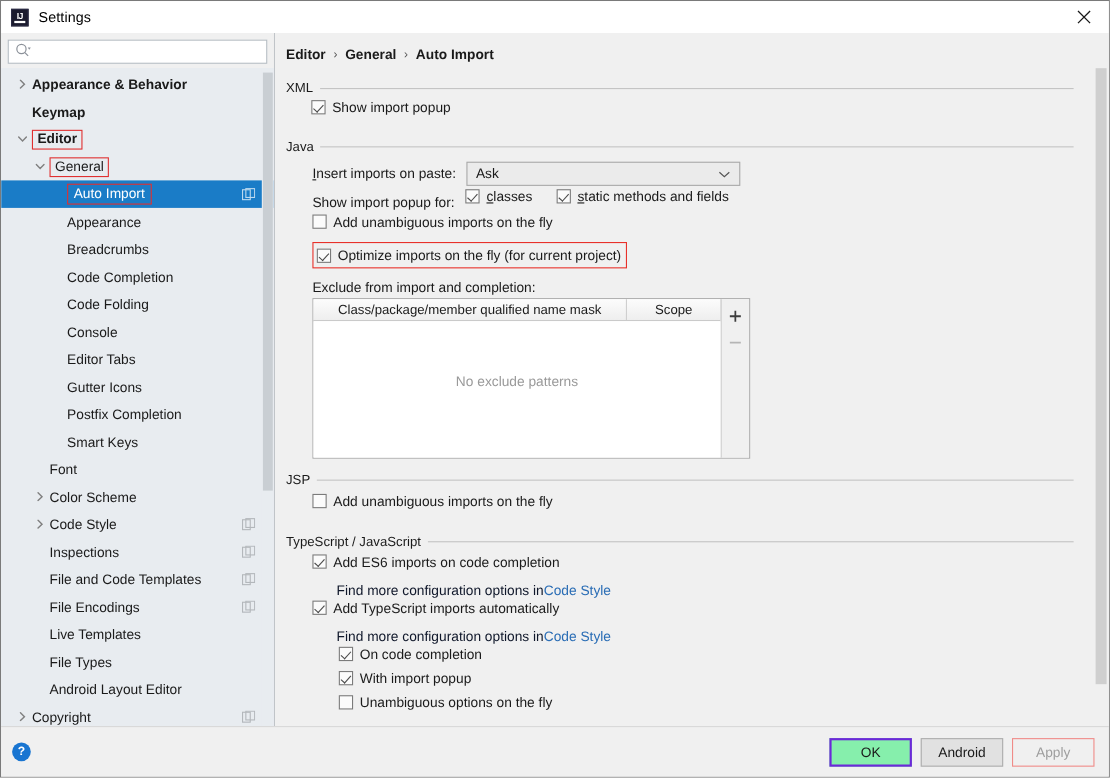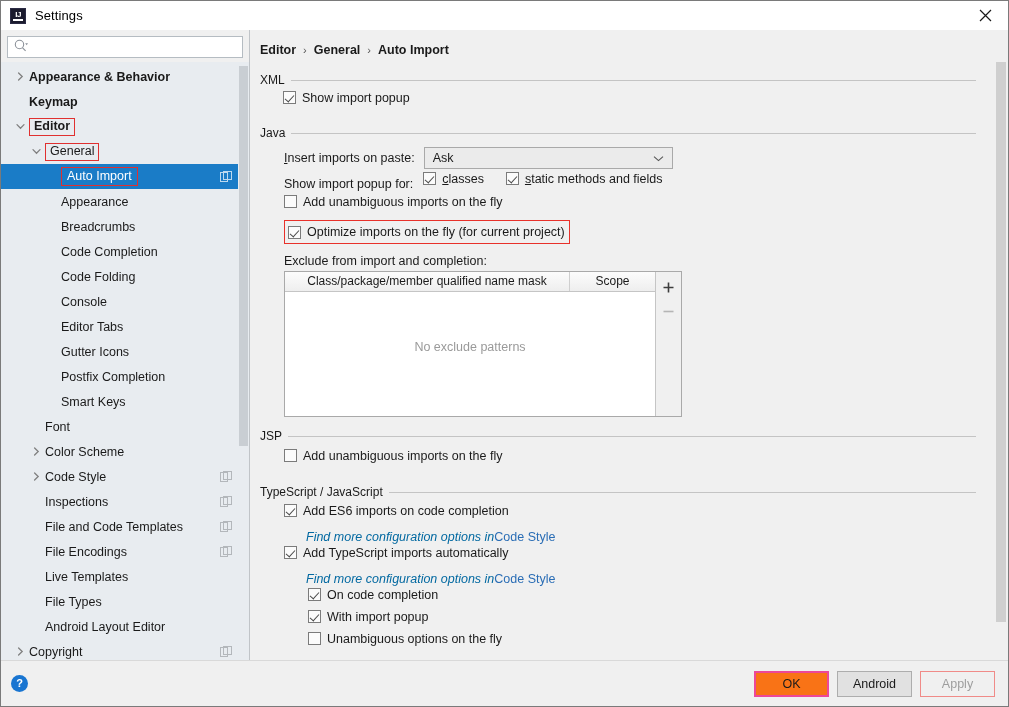--- a/index.html
+++ b/index.html
@@ -261,21 +261,21 @@
     display: flex; flex-direction: column; align-items: center;
     padding-top: 3px;
   }
   .side-btn {
     width: 24px; height: 24px;
     display: flex; align-items: center; justify-content: center;
     cursor: default;
   }
 
   .link { color: #2a6db5; font-size: 12.5px; cursor: default; }
-  .help-text { font-size: 12.5px; color: #0369a1; font-style: italic; }
+  .help-text { font-size: 12.5px; color: #0f172a; }
 
   
   .right-sb-track {
     position: absolute; top: 0; right: 0; bottom: 0;
     width: 13px; background: #f0f0f0;
   }
   .right-sb-thumb {
     position: absolute; right: 2px;
     width: 10px; background: #cfcfcf;
   }
@@ -302,22 +302,22 @@
     padding: 0 14px;
     font-size: 12.5px;
     font-family: "Liberation Sans", sans-serif;
     display: flex; align-items: center; justify-content: center;
     cursor: default;
     background: #e1e1e1;
     border: 1px solid #adadad;
     color: #1a1a1a;
   }
   .btn.primary {
-    background: #f97316;
-    border: 2px solid #ec4899;
+    background: #86efac;
+    border: 2px solid #6d28d9;
     margin-left: 16px;
   }
   .btn.disabled {
     color: #9e9e9e;
     background: #f0f0f0;
     border: 1px solid #f08b88;
   }
 </style>
 </head>
 <body>

